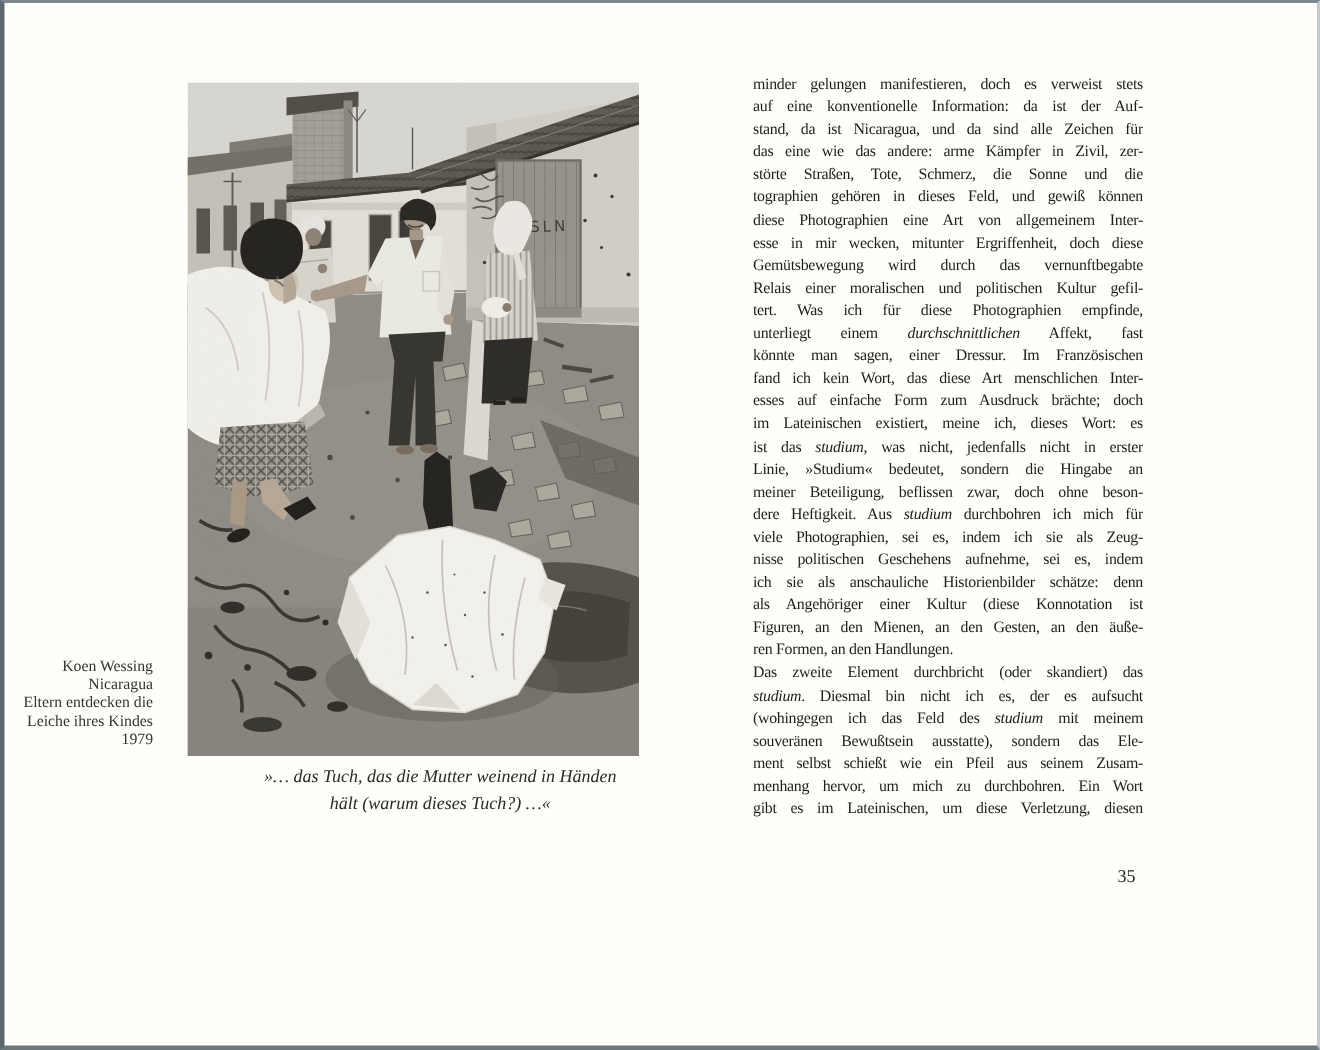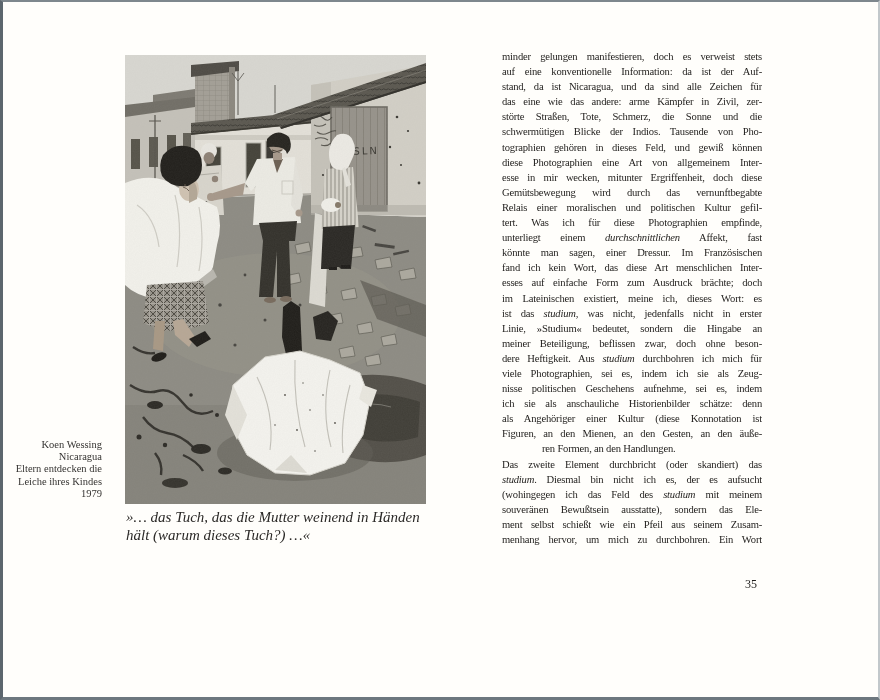--- a/index.html
+++ b/index.html
@@ -11,31 +11,31 @@
     font-family:"Liberation Serif",serif;color:#211f1d;overflow:hidden;
   }
   .credit{
     position:absolute;left:4px;top:437px;width:95px;text-align:right;
     font-size:10.5px;line-height:12.2px;color:#353331;
   }
   .photo{position:absolute;left:122px;top:53px;width:301px;height:449px;}
   .photo svg{display:block;}
   .caption{
     position:absolute;left:123px;top:506px;width:335px;
-    font-size:15px;font-style:italic;line-height:18px;color:#2b2927;
+    font-size:12px;font-style:italic;line-height:18px;color:#2b2927;text-align:center;
   }
   .maintext{
     position:absolute;left:499px;top:47px;width:260px;
     font-size:10.6px;line-height:15.1px;letter-spacing:-0.2px;color:#1f1d1b;
   }
   .body-line{
     white-space:nowrap;overflow:hidden;height:15.1px;
     text-align:justify;text-align-last:justify;
   }
-  .body-line.no-just{text-align-last:left;margin-left:40px;}
+  .body-line.no-just{text-align-last:left;}
   .it{font-style:italic;}
   .pagenum{
     position:absolute;left:499px;top:575px;width:255px;text-align:right;
     font-size:12px;color:#1f1d1b;
   }
 </style>
 </head>
 <body>
 
 <div class="sheet">
@@ -300,21 +300,20 @@
       <div class="caption-line"><span>»… das Tuch, das die Mutter weinend in Händen</span></div>
       <div class="caption-line"><span>hält (warum dieses Tuch?) …«</span></div>
     </div>
 
   <div class="maintext" id="maintext">
       <div class="body-line"><span>minder gelungen manifestieren, doch es verweist stets</span></div>
       <div class="body-line"><span>auf eine konventionelle Information: da ist der Auf-</span></div>
       <div class="body-line"><span>stand, da ist Nicaragua, und da sind alle Zeichen für</span></div>
       <div class="body-line"><span>das eine wie das andere: arme Kämpfer in Zivil, zer-</span></div>
       <div class="body-line"><span>störte Straßen, Tote, Schmerz, die Sonne und die</span></div>
-      <div class="body-line"><span>schwermütigen Blicke der Indios. Tausende von Pho-</span></div>
       <div class="body-line"><span>tographien gehören in dieses Feld, und gewiß können</span></div>
       <div class="body-line"><span>diese Photographien eine Art von allgemeinem Inter-</span></div>
       <div class="body-line"><span>esse in mir wecken, mitunter Ergriffenheit, doch diese</span></div>
       <div class="body-line"><span>Gemütsbewegung wird durch das vernunftbegabte</span></div>
       <div class="body-line"><span>Relais einer moralischen und politischen Kultur gefil-</span></div>
       <div class="body-line"><span>tert. Was ich für diese Photographien empfinde,</span></div>
       <div class="body-line"><span>unterliegt einem </span><span class="it">durchschnittlichen</span><span> Affekt, fast</span></div>
       <div class="body-line"><span>könnte man sagen, einer Dressur. Im Französischen</span></div>
       <div class="body-line"><span>fand ich kein Wort, das diese Art menschlichen Inter-</span></div>
       <div class="body-line"><span>esses auf einfache Form zum Ausdruck brächte; doch</span></div>
@@ -328,17 +327,18 @@
       <div class="body-line"><span>ich sie als anschauliche Historienbilder schätze: denn</span></div>
       <div class="body-line"><span>als Angehöriger einer Kultur (diese Konnotation ist</span></div>
       <div class="body-line"><span>Figuren, an den Mienen, an den Gesten, an den äuße-</span></div>
       <div class="body-line no-just"><span>ren Formen, an den Handlungen.</span></div>
       <div class="body-line"><span>Das zweite Element durchbricht (oder skandiert) das</span></div>
       <div class="body-line"><span></span><span class="it">studium</span><span>. Diesmal bin nicht ich es, der es aufsucht</span></div>
       <div class="body-line"><span>(wohingegen ich das Feld des </span><span class="it">studium</span><span> mit meinem</span></div>
       <div class="body-line"><span>souveränen Bewußtsein ausstatte), sondern das Ele-</span></div>
       <div class="body-line"><span>ment selbst schießt wie ein Pfeil aus seinem Zusam-</span></div>
       <div class="body-line"><span>menhang hervor, um mich zu durchbohren. Ein Wort</span></div>
+      <div class="body-line"><span>gibt es im Lateinischen, um diese Verletzung, diesen</span></div>
     </div>
 
   <div class="pagenum">35</div>
 
 </div>
 
 </body></html>

